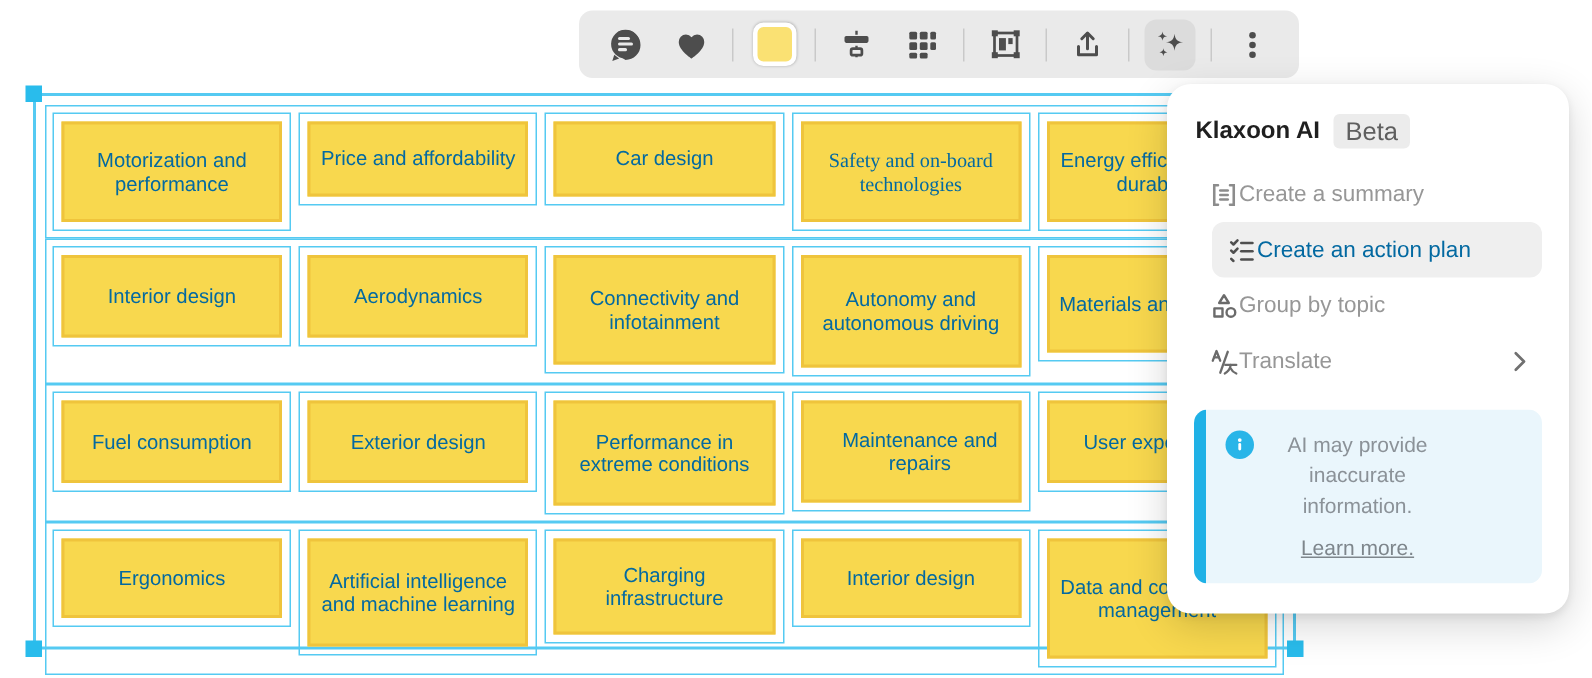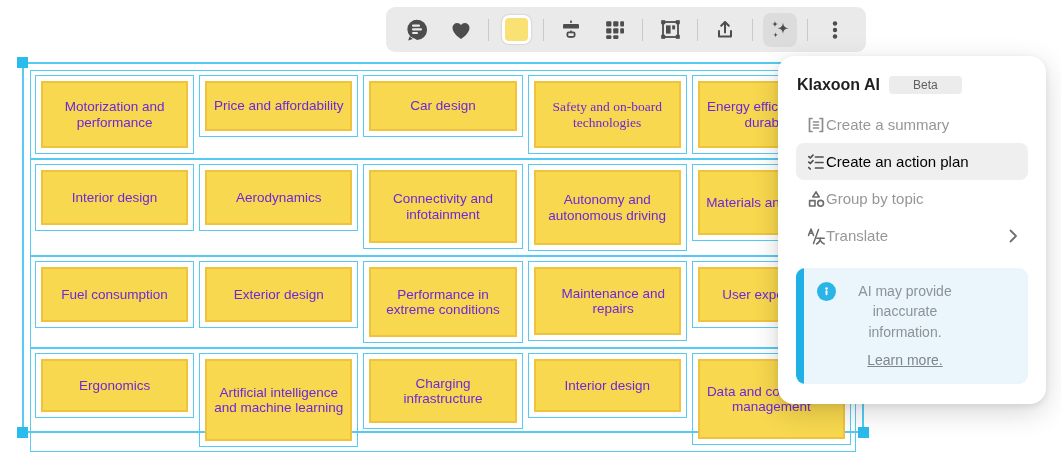--- a/index.html
+++ b/index.html
@@ -28,21 +28,21 @@
     border:1.5px solid #55CAF2;box-sizing:border-box;
     display:flex;gap:5px;padding:4px;align-items:flex-start;
   }
   .cell{
     flex:1;border:1.5px solid #55CAF2;box-sizing:border-box;
     padding:5px;background:transparent;
   }
   .note{
     background:#F8D84E;border:2px solid #EFC43C;box-sizing:border-box;
     display:flex;align-items:center;justify-content:center;text-align:center;
-    color:#6d28d9;font-size:13.5px;line-height:1.12;padding:2px 6px;
+    color:#0369a1;font-size:13.5px;line-height:1.12;padding:2px 6px;
   }
   
   .toolbar{
     position:absolute;left:386px;top:7px;width:480px;height:45px;
     background:#EAEAEA;border-radius:9px;box-sizing:border-box;
     display:flex;align-items:center;justify-content:space-between;
     padding:0 14px;z-index:5;
   }
   .tb-btn{
     width:34px;height:34px;border:none;background:transparent;border-radius:8px;
@@ -58,30 +58,30 @@
   
   .popup{
     position:absolute;left:778px;top:56px;width:268px;box-sizing:border-box;
     background:#ffffff;border-radius:16px;
     box-shadow:0 8px 28px rgba(0,0,0,.16), 0 2px 6px rgba(0,0,0,.08);
     padding:20px 18px 20px 18px;z-index:10;text-align:center;
   }
   .popup-title-row{display:flex;align-items:center;gap:9px;padding-left:1px;}
   .popup-title{font-size:16px;font-weight:bold;color:#1F1F1F;}
   .beta-badge{
-    background:#ECECEC;color:#5F5F5F;font-size:12px;border-radius:4px;
-    padding:3px 24px;line-height:1;
+    background:#ECECEC;color:#5F5F5F;font-size:17px;border-radius:4px;
+    padding:3px 8px;line-height:1;
   }
   .menu{margin-top:12px;display:flex;flex-direction:column;}
   .menu-item{
     display:flex;align-items:center;height:37px;border-radius:8px;
     padding:0 10px;color:#979797;font-size:15px;cursor:pointer;
   }
   .menu-item .mi-icon{flex:0 0 20px;display:flex;align-items:center;justify-content:center;}
-  .menu-item.active{background:#EFEFEF;color:#000000;}
+  .menu-item.active{background:#EFEFEF;color:#0369a1;margin-left:12px;}
   .menu-item .chev{margin-left:auto;display:flex;align-items:center;}
   
   .notice{
     margin-top:14px;display:flex;border-radius:9px;overflow:hidden;
   }
   .notice-bar{flex:0 0 8px;background:#1FB1E6;}
   .notice-body{
     flex:1;background:#EAF6FC;padding:13px 14px 14px 13px;
     display:flex;gap:10px;align-items:flex-start;
   }
@@ -153,21 +153,21 @@
       </div>
       <div class="cell">
         <div class="note" style="height: 55px;">User experience</div>
       </div>
     </div>
     <div class="row-box">
       <div class="cell">
         <div class="note" style="height: 53px;">Ergonomics</div>
       </div>
       <div class="cell">
-        <div class="note" style="height: 82px;">Artificial intelligence and machine learning</div>
+        <div class="note" style="height: 72px;">Artificial intelligence and machine learning</div>
       </div>
       <div class="cell">
         <div class="note" style="height: 64px;">Charging infrastructure</div>
       </div>
       <div class="cell">
         <div class="note" style="height: 53px;">Interior design</div>
       </div>
       <div class="cell">
         <div class="note" style="height: 80px;">Data and connectivity management</div>
       </div>

